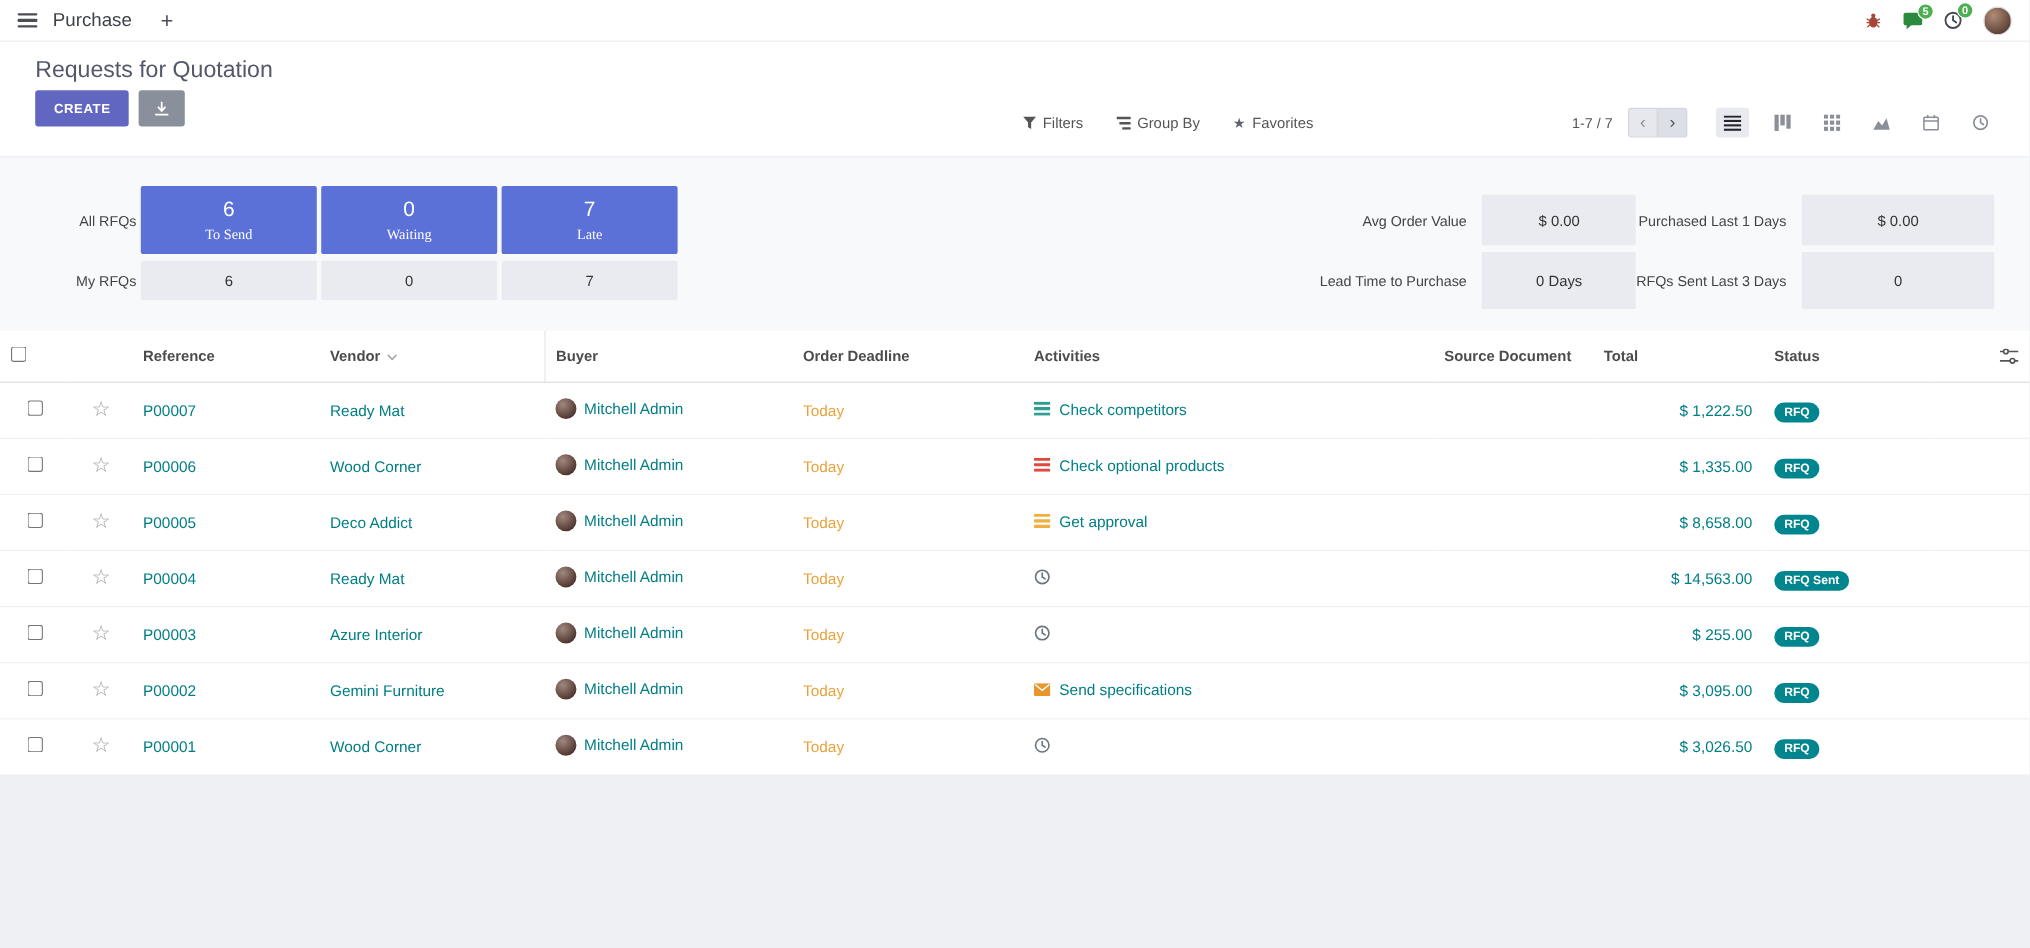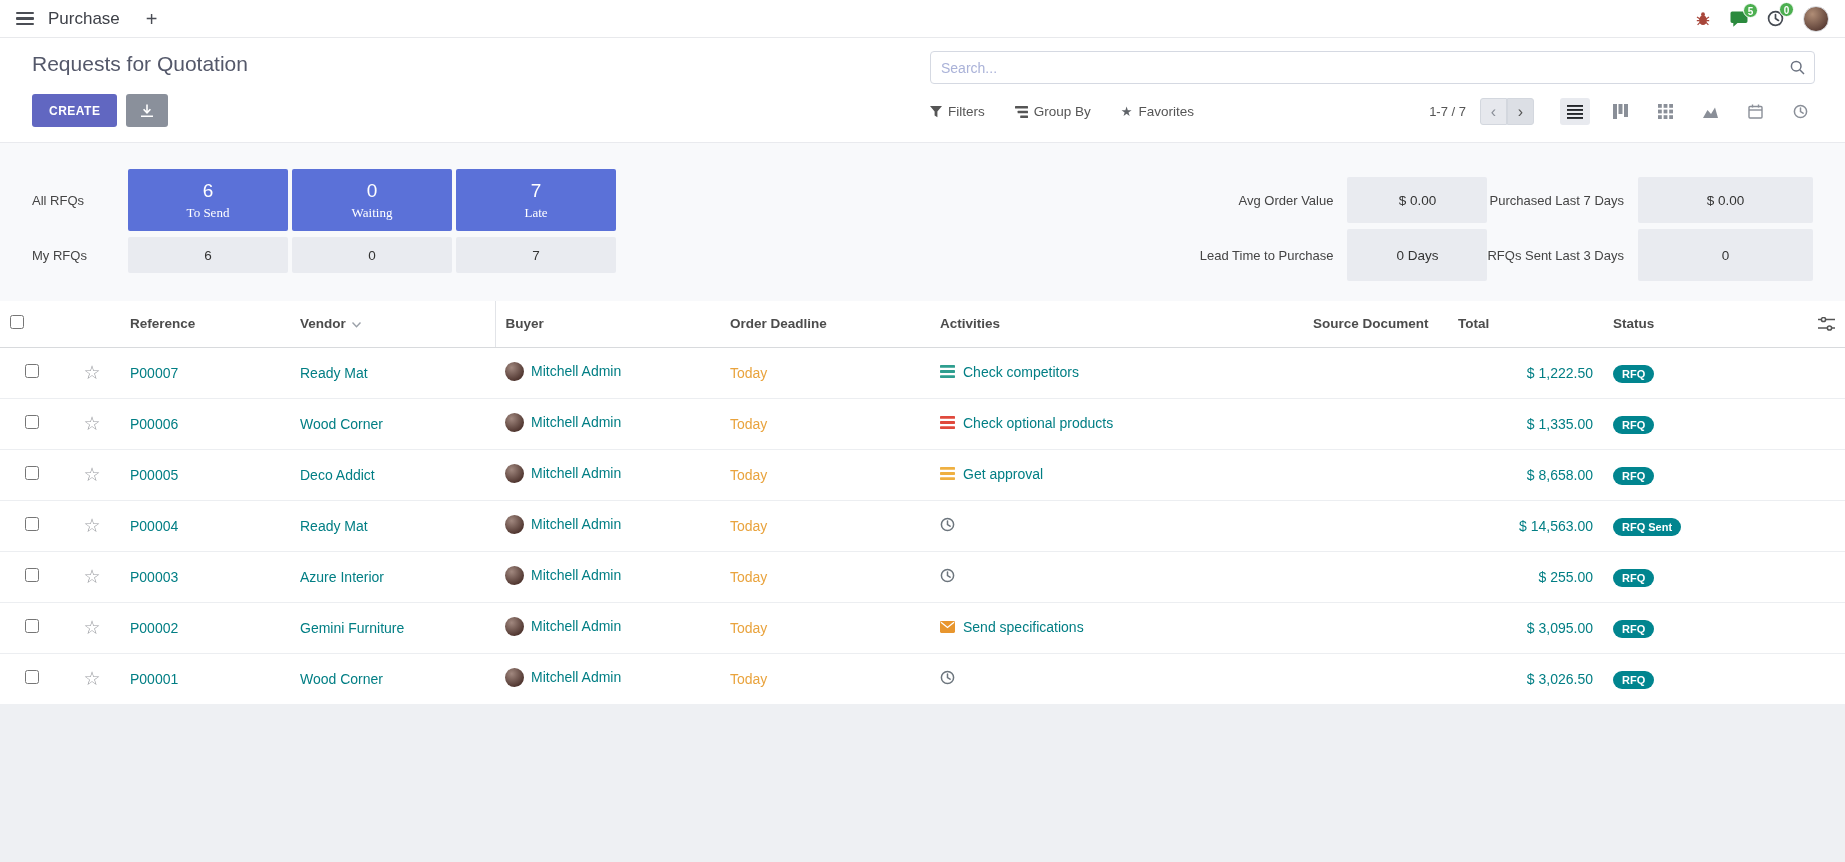--- a/index.html
+++ b/index.html
@@ -27,21 +27,21 @@
   .badge-count { position:absolute; top:-8px; right:-10px; background:#4caf50; color:#fff;
                  font-size:10px; font-weight:bold; min-width:15px; height:15px; line-height:15px;
                  text-align:center; border-radius:8px; padding:0 3px; border:1.5px solid #fff; }
   .avatar-top { width:26px; height:26px; border-radius:50%;
                 background: radial-gradient(circle at 35% 30%, #b08d76, #5d4037 75%);
                 border:1px solid #d9dbe0; cursor:pointer; }
 
   
   .control-panel { height:104px; background:#fff; position:relative; }
   .cp-title { position:absolute; left:32px; top:14px; font-size:21px; font-weight:400; color:#54586a; }
-  .cp-buttons { position:absolute; left:32px; top:56px; display:flex; gap:9px; }
+  .cp-buttons { position:absolute; left:32px; top:44px; display:flex; gap:9px; }
   .btn-create { background:#6167c1; color:#fff; border:none; border-radius:3px;
                 font-family:"Liberation Sans",sans-serif; font-size:12px; font-weight:700;
                 letter-spacing:.5px; padding:0 17px; height:33px; cursor:pointer; }
   .btn-export { background:#8a909b; border:none; border-radius:3px; width:42px; height:33px;
                 display:flex; align-items:center; justify-content:center; cursor:pointer; }
   .search-wrap { position:absolute; left:930px; top:13px; width:885px; }
   .search-input { width:100%; height:33px; border:1px solid #d5d9e2; border-radius:4px;
                   padding:0 36px 0 10px; font-size:14px; font-family:"Liberation Sans",sans-serif; color:#333; outline:none; }
   .search-input::placeholder { color:#aab2d8; }
   .search-icon { position:absolute; right:10px; top:9px; }
@@ -61,21 +61,21 @@
   .pager-btn.next::before { content:"\203A"; }
   .view-switcher { margin-left:26px; display:flex; align-items:center; gap:15px; }
   .vs-btn { width:30px; height:27px; display:flex; align-items:center; justify-content:center;
             color:#8a8f98; cursor:pointer; background:transparent; border:none; border-radius:3px; }
   .vs-btn.active { color:#23262b; background:#e8eaef; }
 
   
   .dashboard { background:#f8f9fb; border-top:1px solid #e9eaee; padding:26px 32px 28px;
                display:flex; justify-content:space-between; align-items:flex-start; }
   .dash-left { display:grid; grid-template-columns:92px 160px 160px 160px;
-               grid-template-rows:62px 36px; gap:6px 4px; align-items:center; }
+               grid-template-rows:62px 36px; gap:6px 4px; align-items:center;text-align:right; }
   .dash-label { font-size:13px; color:#444; }
   .kpi-blue { background:#5b71d8; color:#fff; height:62px; border-radius:2px; cursor:pointer;
               display:flex; flex-direction:column; align-items:center; justify-content:center; }
   .kpi-blue .num { font-size:19px; }
   .kpi-blue .lbl { font-size:13px; margin-top:3px;font-family:Liberation Serif, serif; }
   .kpi-gray { background:#e9ebf0; color:#333; height:36px; border-radius:2px; cursor:pointer;
               display:flex; align-items:center; justify-content:center; font-size:13.5px; }
   .dash-right { display:grid; grid-template-columns:auto 140px auto 175px;
                 grid-template-rows:62px 36px; gap:6px 0; align-items:center; }
   .stat-label { font-size:13px; color:#444; text-align:right; padding-right:14px; white-space:nowrap; }
@@ -171,27 +171,20 @@
     <button class="btn-create">CREATE</button>
     <button class="btn-export">
       <svg width="14" height="14" viewBox="0 0 14 14">
         <path d="M7 0.5 V8" stroke="#fff" stroke-width="1.6" fill="none"></path>
         <path d="M3.6 5.2 L7 8.8 L10.4 5.2" stroke="#fff" stroke-width="1.6" fill="none"></path>
         <path d="M1 11.5 H13 V13 H1 Z" fill="#fff"></path>
       </svg>
     </button>
   </div>
 
-  <div class="search-wrap">
-    <input class="search-input" type="text" placeholder="Search..." style="">
-    <svg class="search-icon" width="15" height="15" viewBox="0 0 15 15">
-      <circle cx="6.2" cy="6.2" r="4.8" fill="none" stroke="#6b7280" stroke-width="1.5"></circle>
-      <line x1="9.8" y1="9.8" x2="14" y2="14" stroke="#6b7280" stroke-width="1.5"></line>
-    </svg>
-  </div>
 
   <div class="cp-row2">
     <div class="cp-tool">
       <svg width="12" height="12" viewBox="0 0 12 12" fill="#555">
         <path d="M0 0 H12 L7.4 5.4 V11.2 L4.6 9.6 V5.4 Z"></path>
       </svg>
       <span>Filters</span>
     </div>
     <div class="cp-tool">
       <svg width="13" height="12" viewBox="0 0 13 12" fill="#555">
@@ -280,21 +273,21 @@
     </div>
     <div class="dash-label">My RFQs</div>
     <div class="kpi-gray">6</div>
     <div class="kpi-gray">0</div>
     <div class="kpi-gray">7</div>
   </div>
 
   <div class="dash-right">
     <div class="stat-label">Avg Order Value</div>
     <div class="stat-box tall">$ 0.00</div>
-    <div class="stat-label">Purchased Last 7 Days</div>
+    <div class="stat-label">Purchased Last 1 Days</div>
     <div class="stat-box tall">$ 0.00</div>
     <div class="stat-label">Lead Time to Purchase</div>
     <div class="stat-box short">0 Days</div>
     <div class="stat-label">RFQs Sent Last 3 Days</div>
     <div class="stat-box short">0</div>
   </div>
 </section>
 
 <table class="list-table">
   <colgroup>

